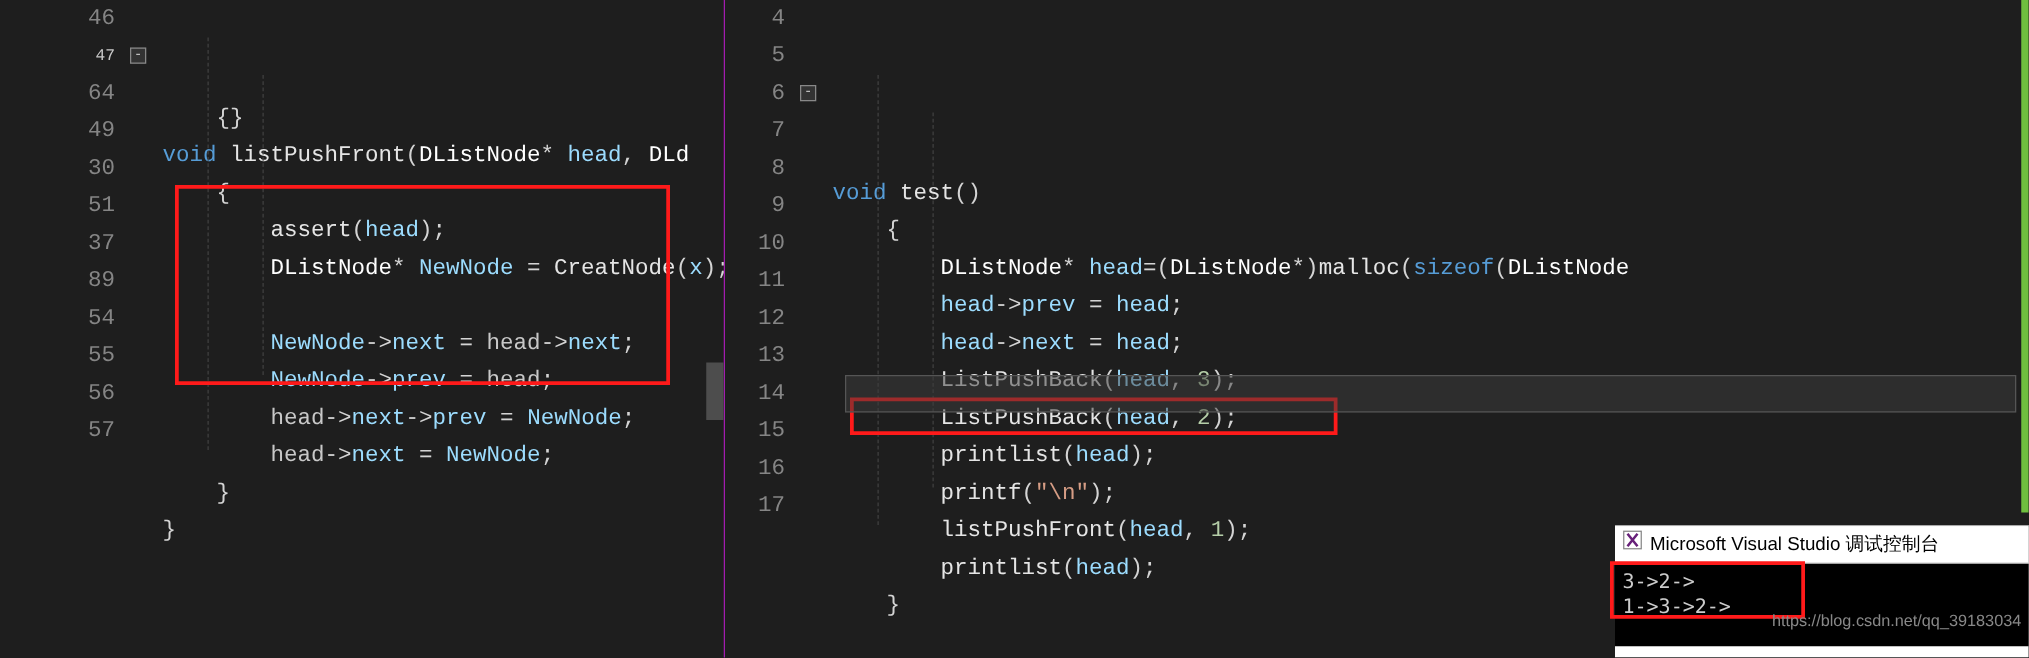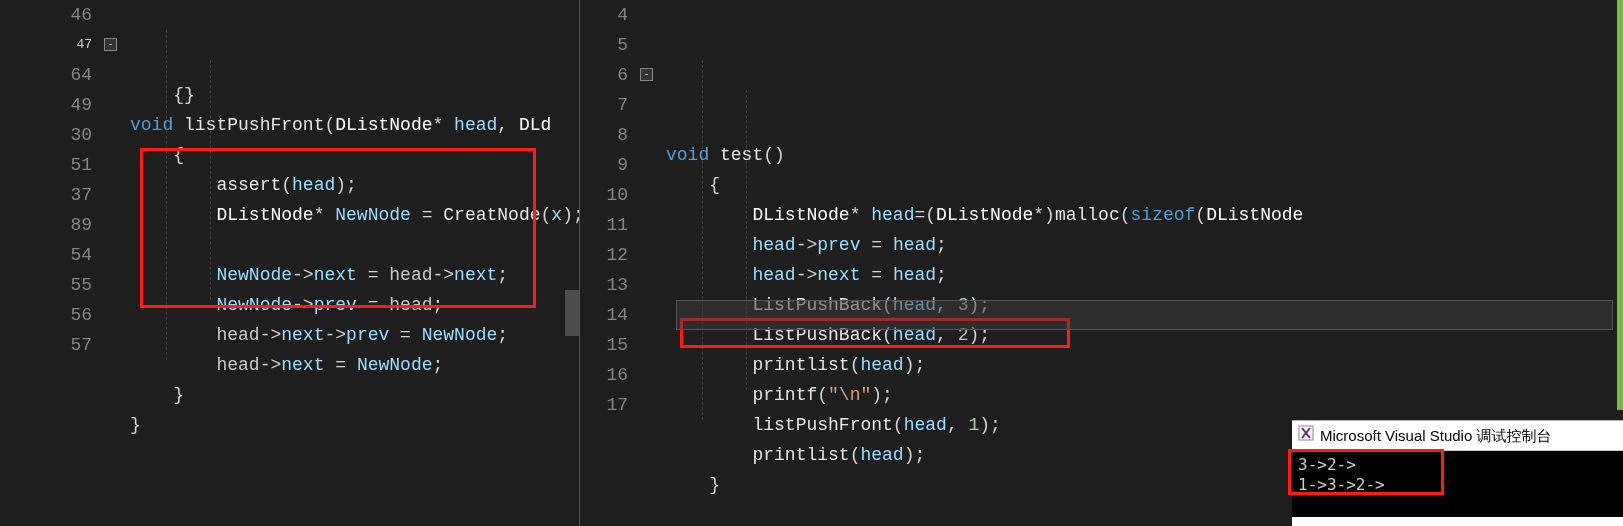--- a/index.html
+++ b/index.html
@@ -225,17 +225,18 @@
             </svg>
         </span>
         <span>Microsoft Visual Studio 调试控制台</span>
       </div>
       <div class="console-body">
         <div id="console-lines">
             <div>3-&gt;2-&gt;</div>
             <div>1-&gt;3-&gt;2-&gt;</div>
           </div>
         <div class="console-redbox" id="console-redbox" style="top: -2px; left: -4px; width: 156px; height: 46px;"></div>
+        <div class="watermark">https://blog.csdn.net/qq_39183034</div>
       </div>
     </div>
   <div class="sel-line" style="left: 96px; top: 300px; height: 30px; right: 10px;"></div>
     </div>
 </div>
 
 </body></html>

